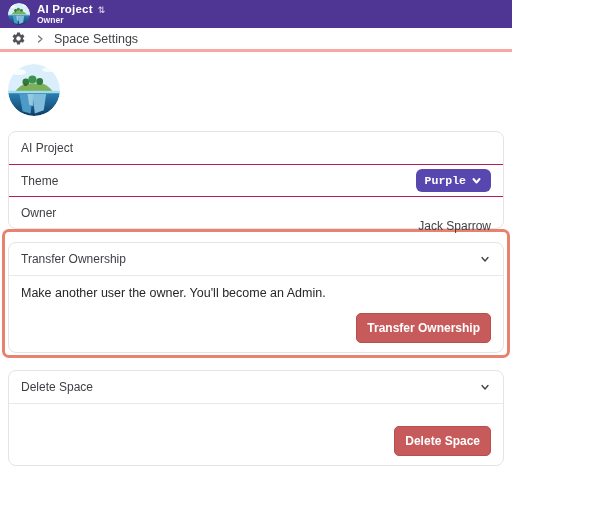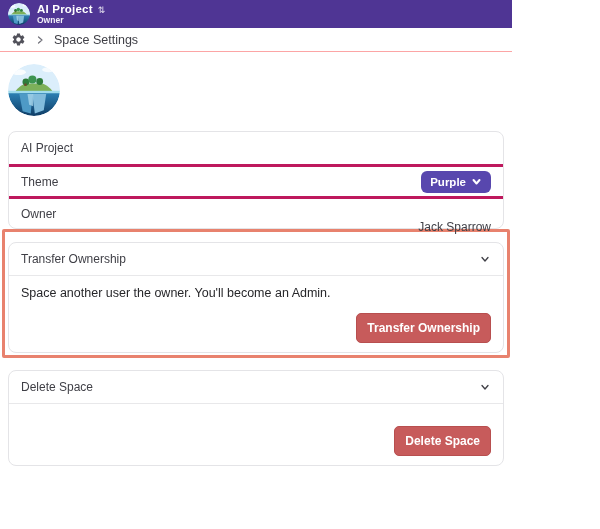--- a/index.html
+++ b/index.html
@@ -10,38 +10,38 @@
   
   .app-header { height:28px; background:#4F3594; display:flex; align-items:center; padding:0 8px; gap:7px; }
   .avatar-sm { width:22px; height:22px; border-radius:50%; display:block; flex:0 0 auto; }
   .title-wrap { display:flex; flex-direction:column; justify-content:center; line-height:1.05; }
   .title-line { display:flex; align-items:center; gap:5px; }
   .space-title { color:#fff; font-size:11.5px; font-weight:bold; letter-spacing:.2px; }
   .switch-icon { color:rgba(255,255,255,.85); font-size:9px; margin-top:3px; }
   .role { color:rgba(255,255,255,.92); font-size:8.5px; font-weight:bold; margin-top:1px; }
 
   
-  .breadcrumb { height:24px; display:flex; align-items:center; gap:9px; padding:0 11px; border-bottom:1px solid #fca5a5; background:#fff; }
+  .breadcrumb { height:24px; display:flex; align-items:center; gap:9px; padding:0 11px; border-bottom:3px solid #fca5a5; background:#fff; }
   .crumb-label { font-size:12.5px; color:#3f3f46; }
   .bc-icon { display:block; }
 
   
   .content { padding:8px; }
   .avatar-lg { width:52px; height:52px; border-radius:50%; display:block; margin:4px 0 0 0; }
 
   .card { border:1px solid #e4e4e7; border-radius:8px; background:#fff; }
   .settings-card { margin-top:15px; }
   .s-row { display:flex; align-items:center; justify-content:space-between; height:32px; padding:0 12px; font-size:12px; color:#3f3f46; }
-  .s-row + .s-row { border-top:3px solid #be185d;justify-content:space-between; }
-  .theme-btn { display:flex; align-items:center; gap:5px; background:#5847AE; color:#fff; border:none; border-radius:6px; font-family:Liberation Sans, sans-serif; font-size:11.5px; font-weight:bold; padding:5px 9px; cursor:pointer; }
+  .s-row + .s-row { border-top:1px solid #be185d;justify-content:space-between; }
+  .theme-btn { display:flex; align-items:center; gap:5px; background:#5847AE; color:#fff; border:none; border-radius:6px; font-family:Liberation Mono, monospace; font-size:11.5px; font-weight:bold; padding:5px 9px; cursor:pointer; }
   .owner-value { color:#3f3f46;margin-top:27px; }
 
   .danger-label { font-size:11px; color:#3f3f46; margin:34px 0 4px 0; line-height:13px; }
 
-  .highlight { border:3px solid #E8826E; border-radius:2px; margin:0 -6px; padding:10px 3px 2px 3px; }
+  .highlight { border:3px solid #E8826E; border-radius:7px; margin:0 -6px; padding:10px 3px 2px 3px; }
 
   .acc-header { display:flex; align-items:center; justify-content:space-between; height:32px; padding:0 12px; font-size:12px; color:#3f3f46; cursor:pointer; }
   .acc-body { border-top:1px solid #e8e8ea; padding:10px 12px 9px 12px; }
   .desc { font-size:12.5px; color:#27272a; line-height:15px; }
   .btn-row { display:flex; justify-content:flex-end; margin-top:12px; }
   .danger-btn { background:#C75B5B; border:1px solid #b84f4f; color:#fff; font-family:inherit; font-size:12px; font-weight:bold; padding:7px 10px; border-radius:5px; cursor:pointer; }
 
   .delete-card { margin-top:12px; }
   svg { display:block; }
 </style>
@@ -128,21 +128,21 @@
 
     <div class="highlight">
       <div class="card">
         <div class="acc-header">
           <span>Transfer Ownership</span>
           <svg width="12" height="12" viewBox="0 0 12 12">
             <polyline points="3,4.5 6,8 9,4.5" fill="none" stroke="#3f3f46" stroke-width="1.3" stroke-linecap="round" stroke-linejoin="round"></polyline>
           </svg>
         </div>
         <div class="acc-body">
-          <div class="desc">Space another user the owner. You'll become an Admin.</div>
+          <div class="desc">Make another user the owner. You'll become an Admin.</div>
           <div class="btn-row">
             <button class="danger-btn">Transfer Ownership</button>
           </div>
         </div>
       </div>
     </div>
 
     <div class="card delete-card">
       <div class="acc-header">
         <span>Delete Space</span>

